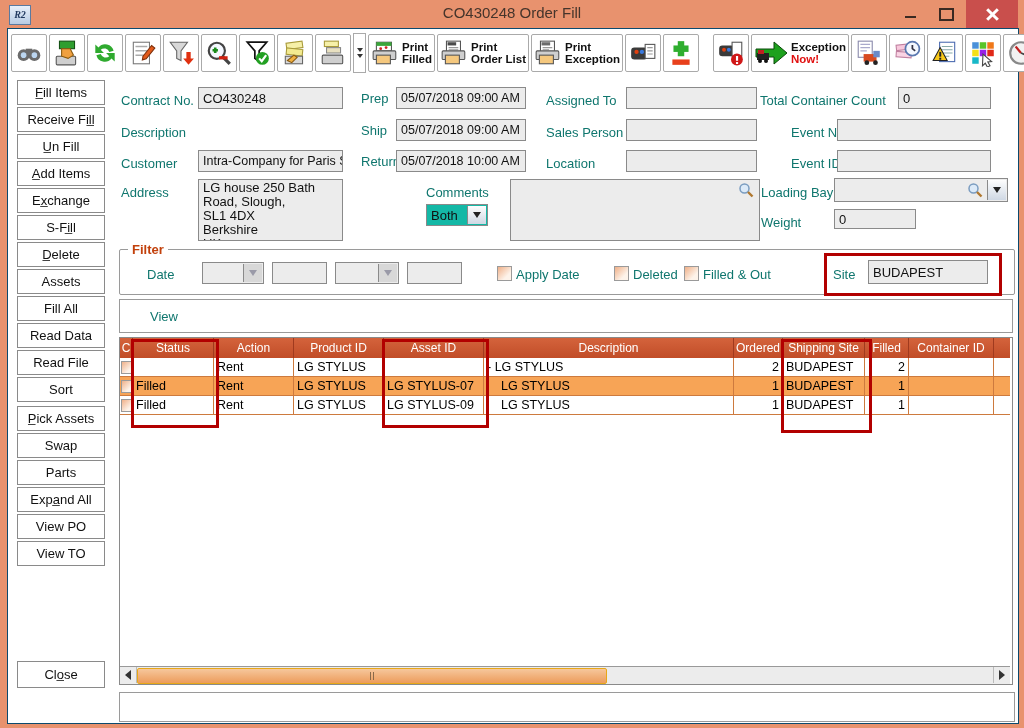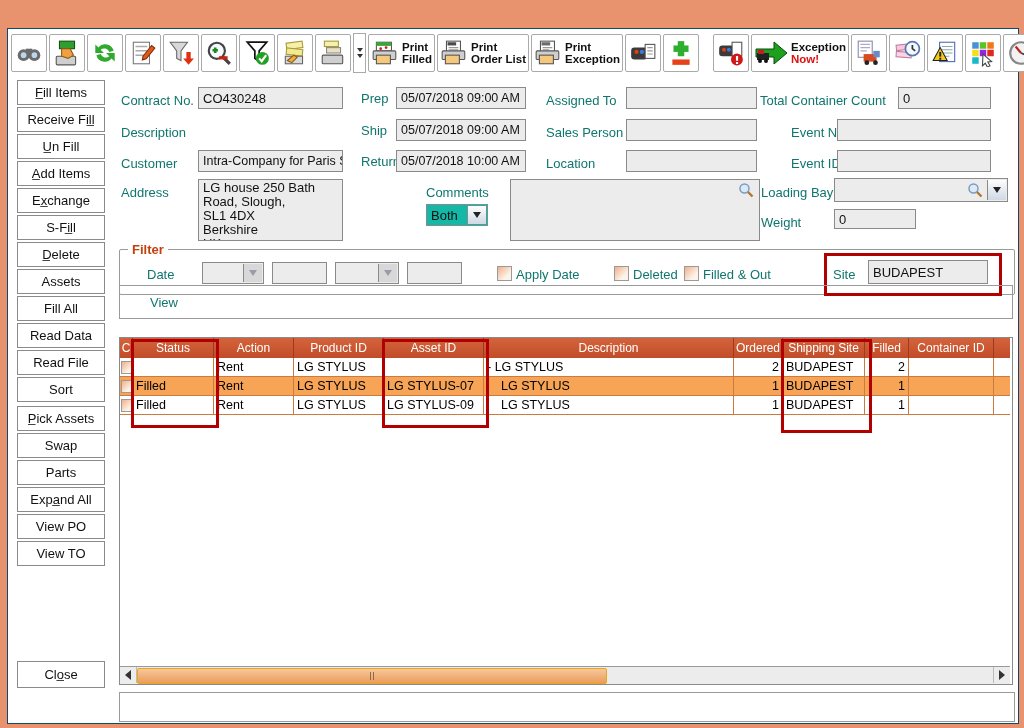--- a/index.html
+++ b/index.html
@@ -58,28 +58,41 @@
   .ann{position:absolute;border:3px solid #B20000;pointer-events:none;}
   
   .hscroll{position:absolute;left:0;bottom:0;width:890px;height:17px;background:#ECECEC;border-top:1px solid #999;}
   .sarrow{position:absolute;top:0;width:16px;height:16px;background:#ECECEC;display:flex;align-items:center;justify-content:center;cursor:pointer;}
   .sarrow.left{left:0;border-right:1px solid #bbb;}
   .sarrow.right{right:0;border-left:1px solid #bbb;}
   .tri-l{width:0;height:0;border-top:5px solid transparent;border-bottom:5px solid transparent;border-right:6px solid #333;}
   .tri-r{width:0;height:0;border-top:5px solid transparent;border-bottom:5px solid transparent;border-left:6px solid #333;}
   .sthumb{position:absolute;left:17px;top:1px;width:468px;height:14px;background:linear-gradient(#f6c79c,#ec9c5c);border:1px solid #e8a818;border-radius:2px;cursor:grab;display:flex;align-items:center;justify-content:center;gap:2px;}
   .grip{width:1px;height:8px;background:#8a6a4a;}
-  .viewbar{position:absolute;left:111px;top:256px;width:892px;height:32px;border:1px solid #9a9a9a;}
+  .viewbar{position:absolute;left:111px;top:270px;width:892px;height:32px;border:1px solid #9a9a9a;}
   .bottombox{position:absolute;left:111px;top:663px;width:894px;height:28px;border:1px solid #9a9a9a;background:#fff;}
 </style>
 </head>
 <body>
 
 <div class="window">
 
+  <div class="titlebar">
+    <div class="appicon">R2</div>
+    <div class="title">CO430248 Order Fill</div>
+    <div class="winbtn btn-min">
+        <div class="glyph-min"></div>
+      </div>
+    <div class="winbtn btn-max">
+        <div class="glyph-max"></div>
+      </div>
+    <div class="winbtn btn-close">
+        <div class="glyph-x"></div>
+      </div>
+  </div>
 
   <div class="content">
 
     <div class="toolbar">
       <div class="tbtn">
           <svg width="28" height="28" viewBox="0 0 26 26">
             <circle cx="8" cy="15" r="5.5" fill="#6b6b6b"></circle>
             <circle cx="18" cy="15" r="5.5" fill="#6b6b6b"></circle>
             <circle cx="8" cy="15" r="2.6" fill="#bcd6f0"></circle>
             <circle cx="18" cy="15" r="2.6" fill="#bcd6f0"></circle>

